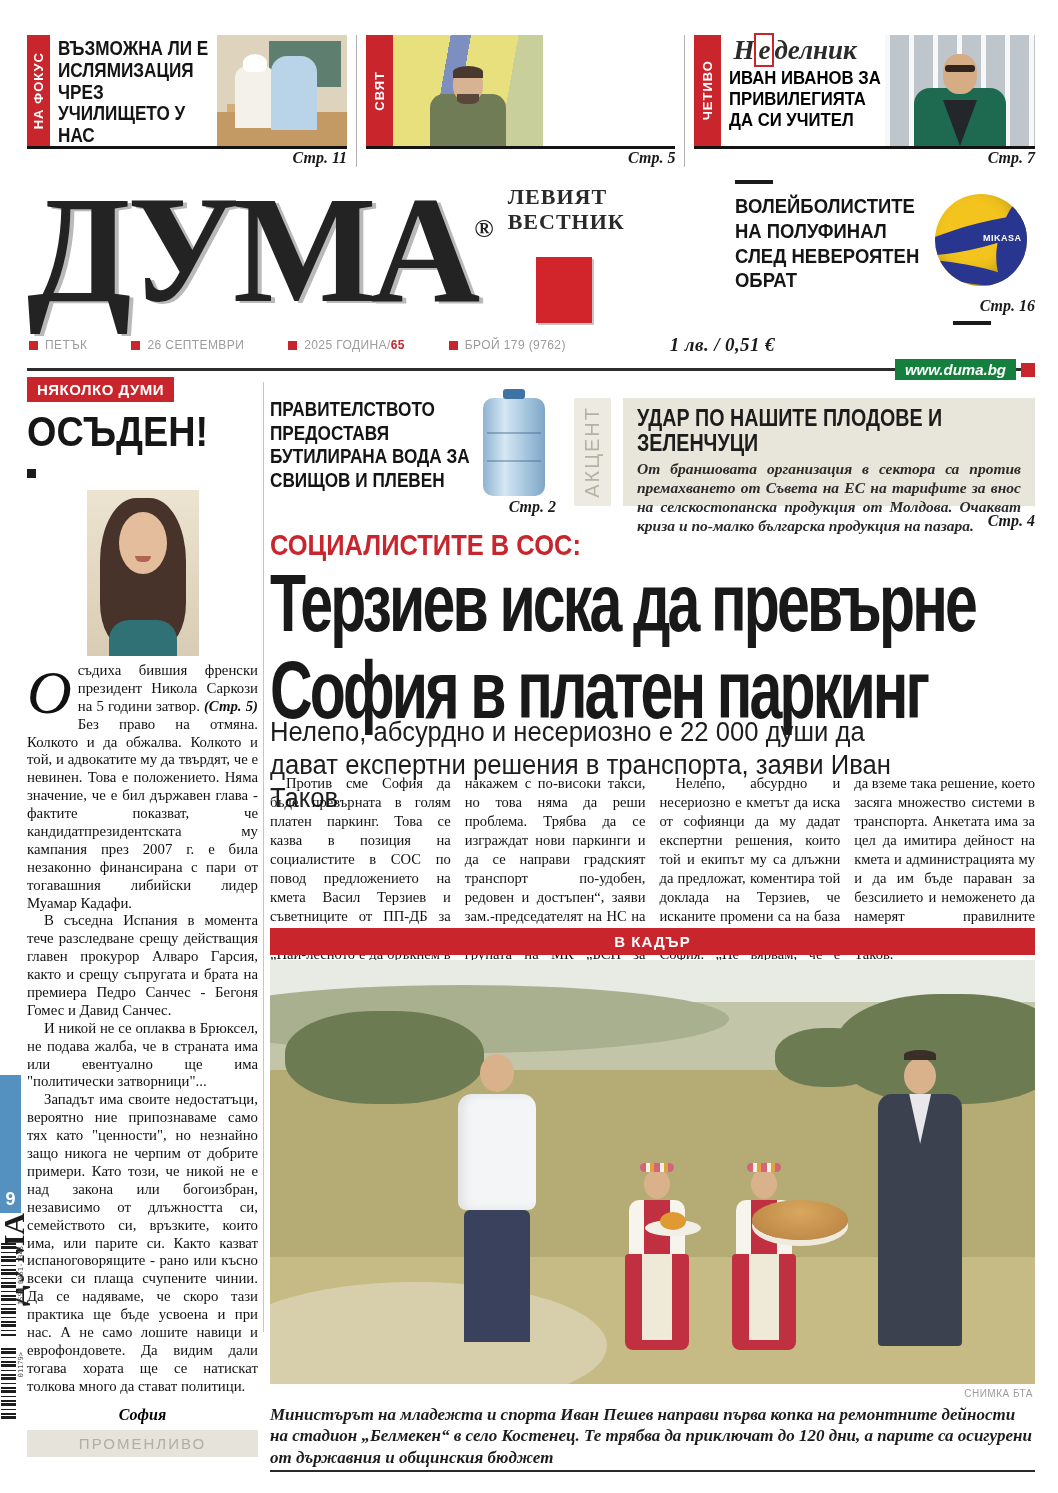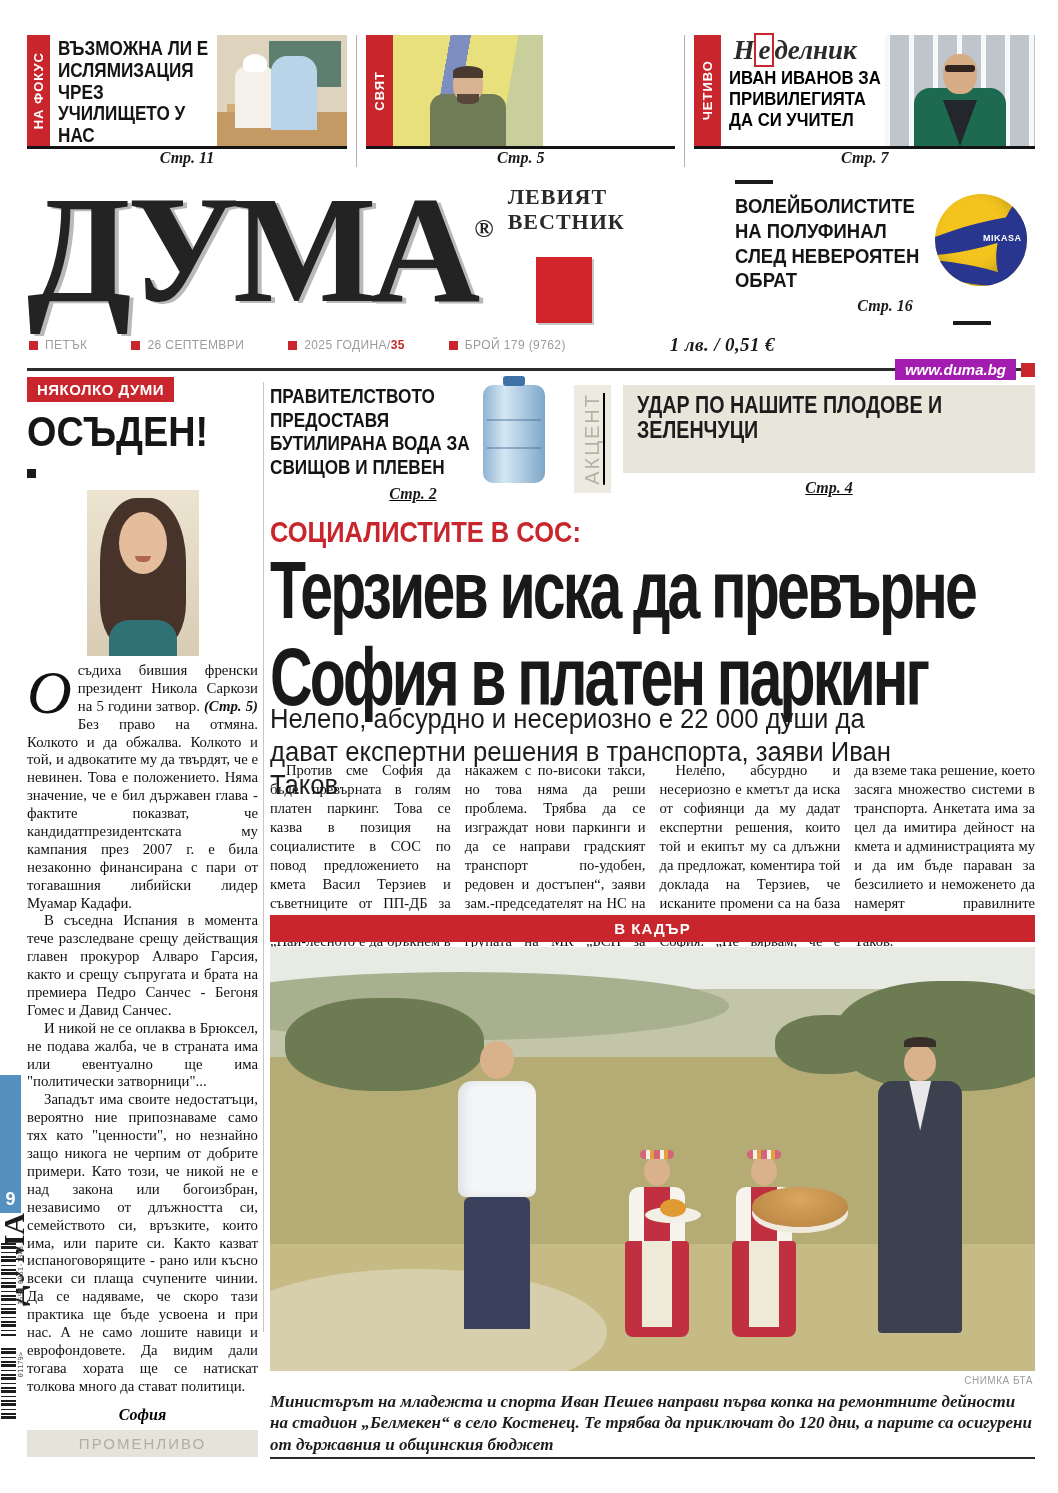--- a/index.html
+++ b/index.html
@@ -1,19 +1,19 @@
 <!DOCTYPE html>
 <html><head>
 <meta charset="utf-8">
 <style>
   * { margin:0; padding:0; box-sizing:border-box; }
   body { background:#888; font-family:"Liberation Serif", serif; }
   .page { position:relative; width:1058px; height:1493px; background:#fff; margin:0 auto; overflow:hidden; }
   .vtext { writing-mode:vertical-rl; transform:rotate(180deg); }
-  .pageref { font:bold italic 16px "Liberation Serif", serif; color:#1a1a1a; text-align:center; }
+  .pageref { font:bold italic 16px "Liberation Serif", serif; color:#1a1a1a; text-align:right; }
 
   
   .teasers { position:absolute; top:35px; left:27px; right:23px; display:flex; }
   .teaser { display:flex; flex-direction:column; }
   .teaser.t1 { width:330px; border-right:1px solid #b0b0b0; padding-right:9px; }
   .teaser.t2 { width:334px; border-right:1px solid #b0b0b0; padding-right:9px; margin-left:9px; }
   .teaser.t3 { width:350px; margin-left:9px; }
   .t-main { display:flex; height:114px; border-bottom:3px solid #141414; }
   .t-tag { width:27px; background:#c9252c; color:#fff; display:flex; align-items:center; justify-content:center;
            font:bold 13px "Liberation Sans", sans-serif; letter-spacing:1px; }
@@ -72,21 +72,21 @@
   
   .dateline { position:absolute; top:334px; left:29px; display:flex; align-items:center;
               font:12px "Liberation Sans", sans-serif; color:#9c9c9c; letter-spacing:.4px; }
   .d-item { display:flex; align-items:center; margin-right:44px; white-space:nowrap;justify-content:space-between; }
   .bullet { width:9px; height:9px; background:#c9252c; margin-right:7px; }
   .d-red { color:#c9252c; font-weight:bold; }
   .price { font:bold italic 19px "Liberation Serif", serif; color:#1a1a1a; margin-left:60px; }
 
   .ruleline { position:absolute; top:368px; left:27px; right:23px; border-top:3px solid #2c2c2c; }
   .www-wrap { position:absolute; right:0; top:-12px; display:flex; align-items:center; }
-  .www-box { background:#a21caf; color:#fff; font:bold italic 15px "Liberation Sans", sans-serif; padding:2px 10px; }
+  .www-box { background:#15803d; color:#fff; font:bold italic 15px "Liberation Sans", sans-serif; padding:2px 10px; }
   .www-sq { width:14px; height:14px; background:#c9252c; margin-left:5px; }
 
   
   .leftcol { position:absolute; top:377px; left:27px; width:231px; height:1078px; }
   .vdivider { position:absolute; top:382px; left:263px; width:1px; height:950px; background:#c6c6c6; }
   .nw-label { display:inline-block; background:#c9252c; color:#fff; font:bold 15px "Liberation Sans", sans-serif;
               letter-spacing:.5px; padding:4px 10px; }
   .nw-title { font:bold 42px/1 "Liberation Sans", sans-serif; color:#161616; margin-top:9px; }
   .nw-title .cond { display:inline-block; transform:scaleX(.9); transform-origin:0 0; }
   .nw-bullet { width:9px; height:9px; background:#1a1a1a; margin-top:16px; }
@@ -99,21 +99,21 @@
   .bodytext { font:14.8px/1.21 "Liberation Serif", serif; color:#111; text-align:justify; }
   .bodytext p { text-indent:17px; }
   .bodytext p.first { text-indent:0; }
   .drop { float:left; font:italic 62px/0.78 "Liberation Serif", serif; padding:6px 6px 0 0; }
   .stref { font-weight:bold; font-style:italic; }
   .city { font:bold italic 16px "Liberation Serif", serif; text-align:center; margin-top:10px; }
   .forecast { margin-top:6px; height:27px; background:#e5e3da; color:#b2aea1; font:15px "Liberation Sans", sans-serif;
               letter-spacing:2px; display:flex; align-items:center; justify-content:center; }
 
   
-  .maincol { position:absolute; top:385px; left:270px; width:765px; height:1080px;text-decoration:underline; }
+  .maincol { position:absolute; top:398px; left:270px; width:765px; height:1080px; }
   .m-row1 { display:flex; height:112px; }
   .water { width:292px; display:flex; flex-direction:column; }
   .water-top { display:flex; flex:1; }
   .water-title { width:205px; font:bold 20px/1.18 "Liberation Sans", sans-serif; color:#141414; }
   .water-title .cond { display:inline-block; transform:scaleX(.86); transform-origin:0 0; width:116%; }
   .bottle { width:62px; height:98px; margin-left:8px; position:relative; background:linear-gradient(90deg,#8fb3d2,#d5e7f3 35%,#9ec0da 75%,#7ea6c6); border-radius:10px; }
   .bottle::before { content:""; position:absolute; left:50%; top:-9px; width:22px; height:10px; margin-left:-11px; background:#3f72a5; border-radius:3px; }
   .bottle::after { content:""; position:absolute; left:4px; right:4px; top:34px; height:26px; border-top:2px solid rgba(70,110,150,.45); border-bottom:2px solid rgba(70,110,150,.45); }
   .water .pageref { margin-top:2px; padding-right:6px; }
   .akcent-label { width:37px; height:108px; margin-left:12px; background:#edebe1; color:#b5b2a4; display:flex; align-items:center; justify-content:center;
@@ -274,21 +274,21 @@
         <span class="bullet"></span>
         <span>ПЕТЪК</span>
       </div>
     <div class="d-item">
         <span class="bullet"></span>
         <span>26 СЕПТЕМВРИ</span>
       </div>
     <div class="d-item">
         <span class="bullet"></span>
         <span>2025 ГОДИНА/</span>
-        <span class="d-red">35</span>
+        <span class="d-red">65</span>
       </div>
     <div class="d-item">
         <span class="bullet"></span>
         <span>БРОЙ 179 (9762)</span>
       </div>
     <div class="price">1 лв. / 0,51 €</div>
   </div>
 
   <div class="ruleline">
     <div class="www-wrap">
@@ -328,20 +328,21 @@
           <div class="bottle"></div>
         </div>
         <div class="pageref">Стр. 2</div>
       </div>
       <div class="akcent-label">
           <span class="vtext">АКЦЕНТ</span>
         </div>
       <div class="akcent">
         <div class="akcent-box">
           <div class="akcent-title"><span class="cond">УДАР ПО НАШИТЕ ПЛОДОВЕ И ЗЕЛЕНЧУЦИ</span></div>
+          <div class="akcent-text">От браншовата организация в сектора са против премахването от Съвета на ЕС на тарифите за внос на селскостопанска продукция от Молдова. Очакват криза и по-малко българска продукция на пазара.</div>
         </div>
         <div class="pageref">Стр. 4</div>
       </div>
     </div>
 
     <div class="kicker"><span class="cond">СОЦИАЛИСТИТЕ В СОС:</span></div>
     <h1 class="headline">Терзиев иска да превърне София в платен паркинг</h1>
     <div class="subhead">Нелепо, абсурдно и несериозно е 22 000 души да дават експертни решения в транспорта, заяви Иван Таков</div>
 
     <div class="cols">

